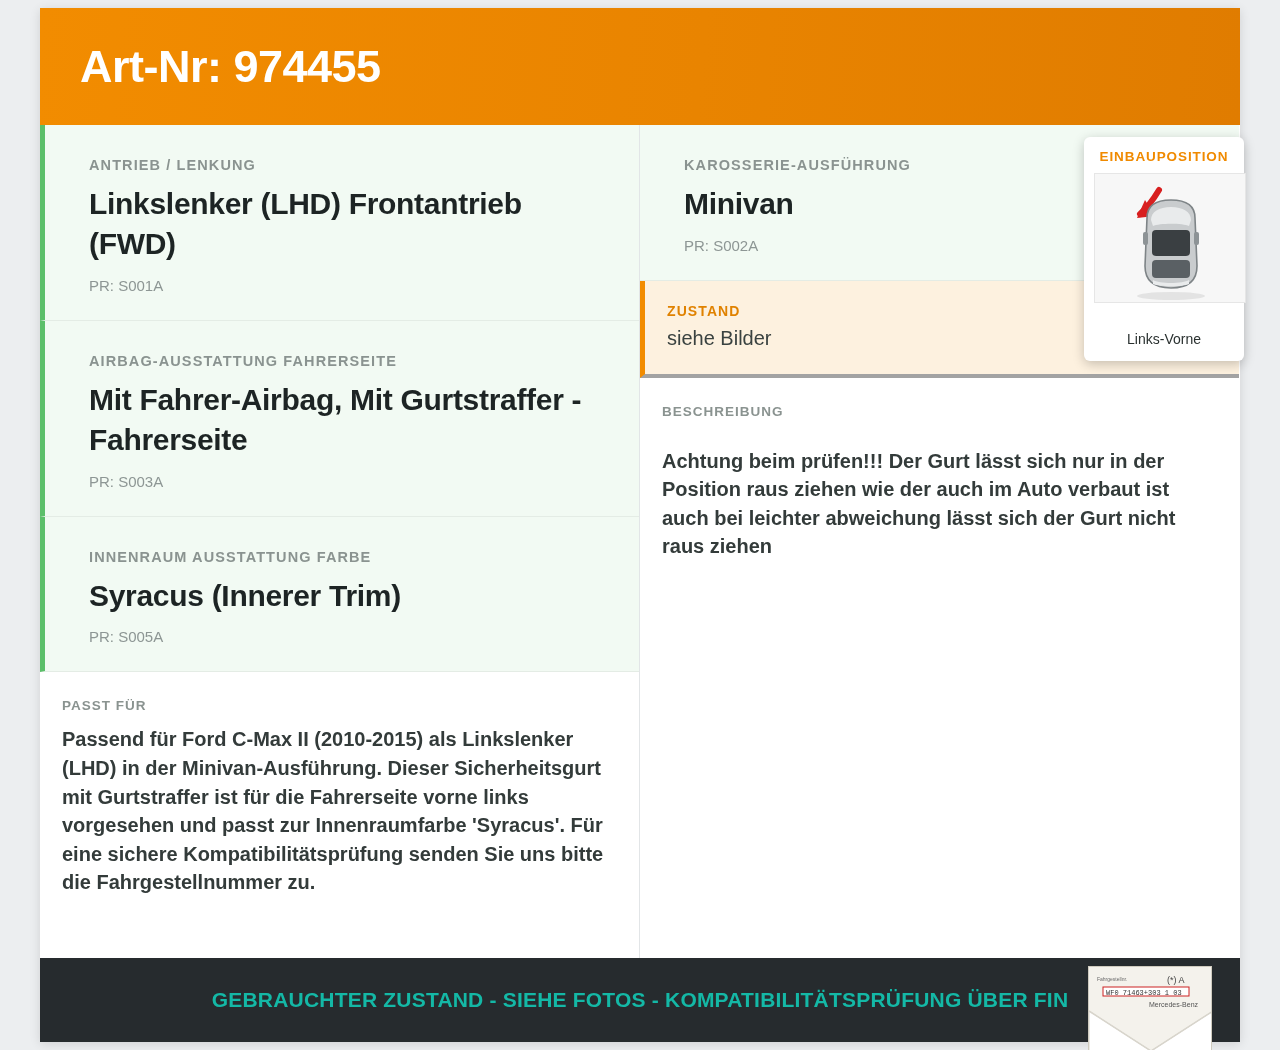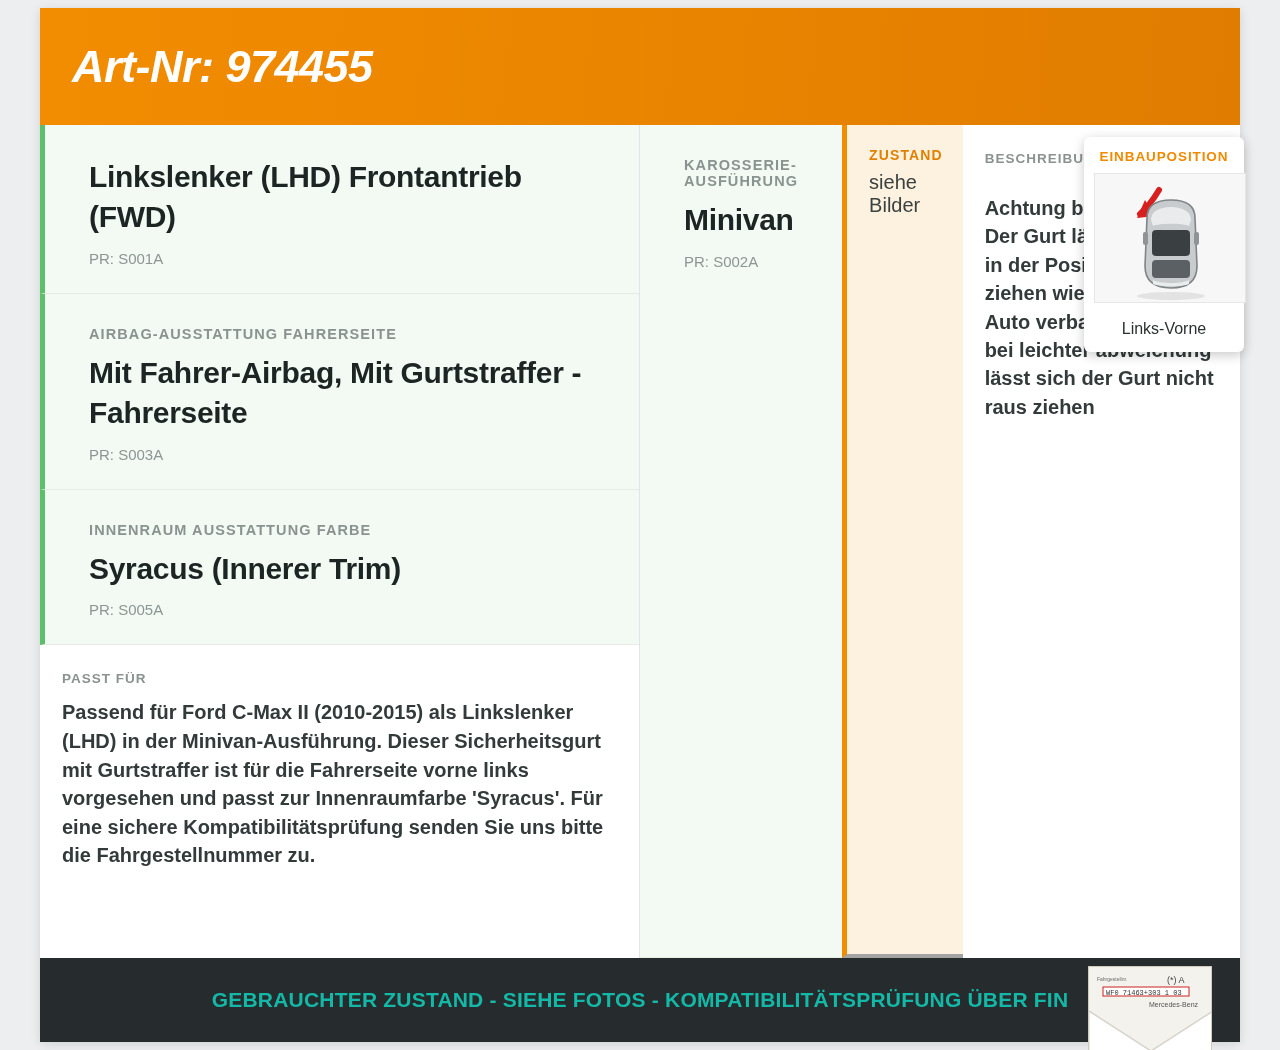--- a/index.html
+++ b/index.html
@@ -27,23 +27,22 @@
     box-shadow: 0 2px 10px rgba(0,0,0,0.12);
     display: flex;
     flex-direction: column;
   }
   
   .header {
     height: 117px;
     background: linear-gradient(95deg, #f28c00 0%, #e98400 55%, #e07c00 100%);
     display: flex;
     align-items: center;
-    padding: 0 32px;
+    padding: 0 40px;
     flex: 0 0 auto;
-    font-style: italic;
   }
   .header-title {
     color: #ffffff;
     font-size: 45px;
     font-weight: bold;
     letter-spacing: -0.5px;
   }
   
   .body {
     flex: 1 1 auto;
@@ -52,20 +51,21 @@
   }
   .col-left {
     width: 600px;
     border-right: 1px solid #e2e5e7;
     display: flex;
     flex-direction: column;
   }
   .col-right {
     width: 599px;
     display: flex;
+    flex-direction: column;
   }
   .spec {
     padding: 32px 44px 26px 44px;
     background: #f2faf3;
     border-bottom: 1px solid #e4ece5;
     position: relative;
   }
   .spec.green { border-left: 5px solid #5cbf6a; }
   .spec-label {
     font-size: 14.5px;
@@ -170,22 +170,22 @@
   }
   .poscard-img {
     width: 152px;
     height: 130px;
     margin: 0 auto;
     background: #f7f7f7;
     border: 1px solid #e6e6e6;
     position: relative;
   }
   .poscard-caption {
-    margin-top: 17px;
-    font-size: 16px;
+    margin-top: 28px;
+    font-size: 14px;
     color: #2a3130;
     font-weight: normal;
   }
   
   .footer {
     height: 84px;
     background: #262b2e;
     display: flex;
     align-items: center;
     justify-content: center;
@@ -217,20 +217,21 @@
 
     <div class="header">
       <div class="header-title">Art-Nr: 974455</div>
     </div>
 
     <div class="body">
 
       <div class="col-left">
 
         <div class="spec green">
+          <div class="spec-label">ANTRIEB / LENKUNG</div>
           <div class="spec-value">Linkslenker (LHD) Frontantrieb (FWD)</div>
           <div class="spec-pr">PR: S001A</div>
         </div>
 
         <div class="spec green">
           <div class="spec-label">AIRBAG-AUSSTATTUNG FAHRERSEITE</div>
           <div class="spec-value">Mit Fahrer-Airbag, Mit Gurtstraffer - Fahrerseite</div>
           <div class="spec-pr">PR: S003A</div>
         </div>
 

